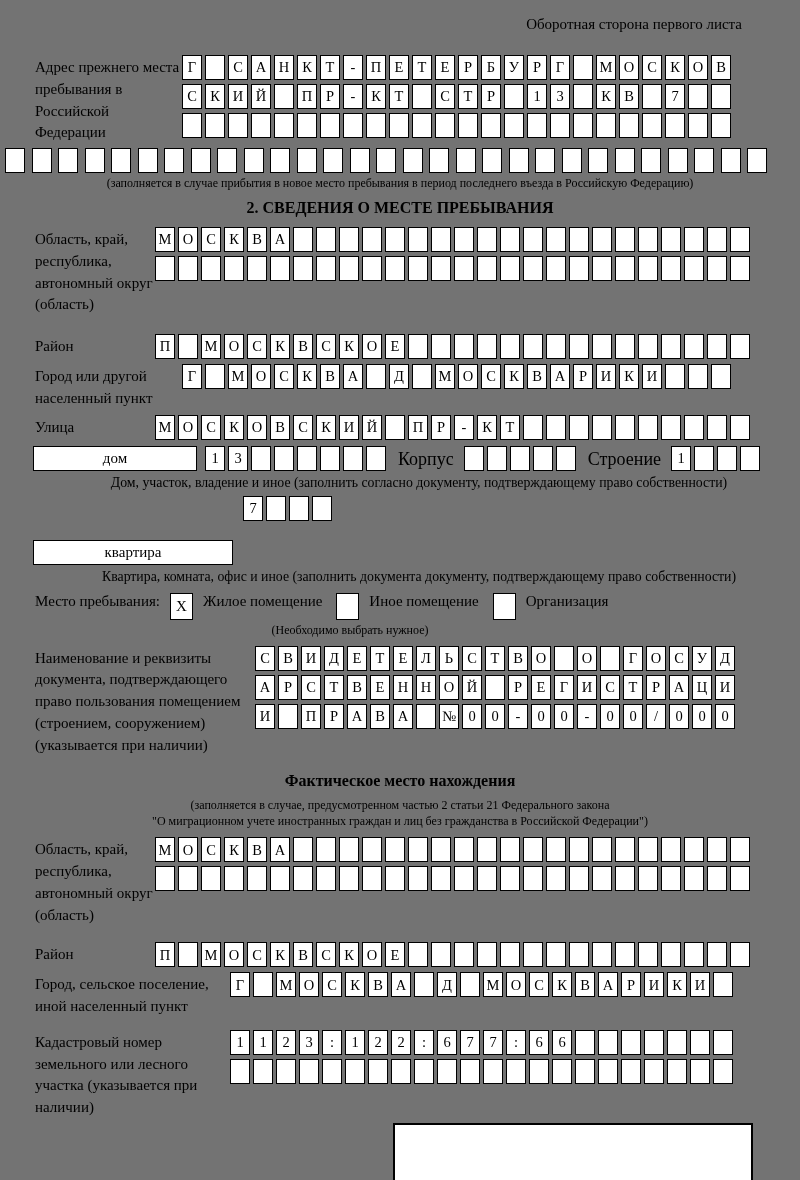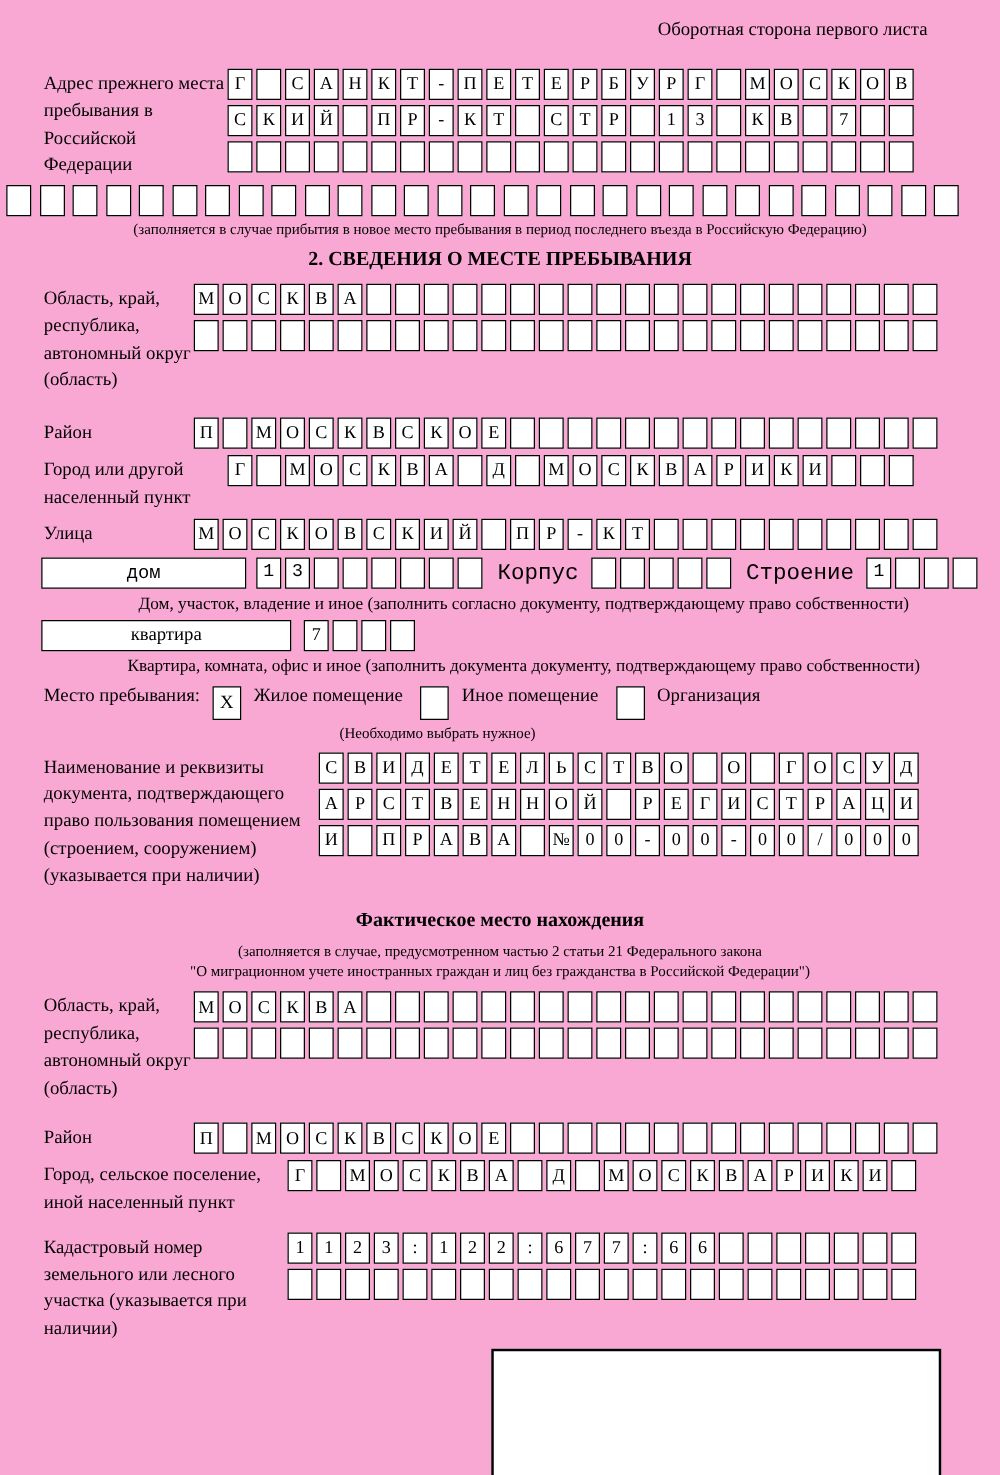--- a/index.html
+++ b/index.html
@@ -1,19 +1,19 @@
 <!DOCTYPE html>
 <html><head>
 <meta charset="utf-8">
 <style>
   html,body{margin:0;padding:0;background:#fff;}
   .page{
     position:relative;
     width:800px;height:1180px;
-    background:#f9a8d4;color:#000;
+    background:#737373;color:#000;
     font-family:"Liberation Serif","DejaVu Serif",serif;
     overflow:hidden;
   }
   .hdr-note{padding:16px 58px 0 0;text-align:right;font-size:15px;}
   .frow{display:flex;align-items:flex-start;margin-left:35px;}
   .flabel{flex:none;font-size:15px;line-height:1.45;padding-top:2px;}
   .w120{width:120px;}
   .w147{width:147px;}
   .w195{width:195px;}
   .w220{width:220px;}
@@ -28,33 +28,33 @@
   .row-full{margin:4px 0 0 5px;width:762px;justify-content:space-between;}
   .caption{font-size:12px;text-align:center;margin-top:3px;}
   .caption-left{font-size:13.8px;margin:4px 0 0 38px;text-align:center;}
   .sec-title{font-size:16px;font-weight:bold;text-align:center;margin-top:8px;}
   .widebox{
     flex:none;height:23px;border:1.5px solid #000;background:#fff;
     display:inline-flex;align-items:center;justify-content:center;
     font-size:15px;
   }
   .box-dom{width:162px;}
-  .box-kv{width:198px;}
+  .box-kv{width:198px;margin-top:44px;}
   .inline-lbl{font-size:18px;padding:3px 10px 0 12px;white-space:nowrap;}
   .checkbox{
     flex:none;width:21px;height:25px;border:1.5px solid #000;background:#fff;
     display:inline-flex;align-items:center;justify-content:center;
     font-size:15px;
   }
   .stay-row{display:flex;margin:8px 0 0 35px;font-size:15px;font-family:Liberation Serif, serif;}
   .stay-row .opt-label{padding:0 14px 0 10px;}
   .stamp-box{
     margin:4px 0 0 393px;width:356px;height:170px;
     border:2px solid #000;background:#fff;
-  } .mt5{margin-top:5px;} .mt6{margin-top:6px;font-family:Liberation Mono, monospace;}
+  } .mt5{margin-top:5px;} .mt6{margin-top:6px;}
   .mt8{margin-top:8px;} .mt10{margin-top:10px;} .mt12{margin-top:12px;}
   .mt16{margin-top:16px;} .mt18{margin-top:18px;} .mt22{margin-top:22px;}
 </style>
 </head>
 <body>
 
 <div class="page">
 
   <div class="hdr-note">Оборотная сторона первого листа</div>
 

